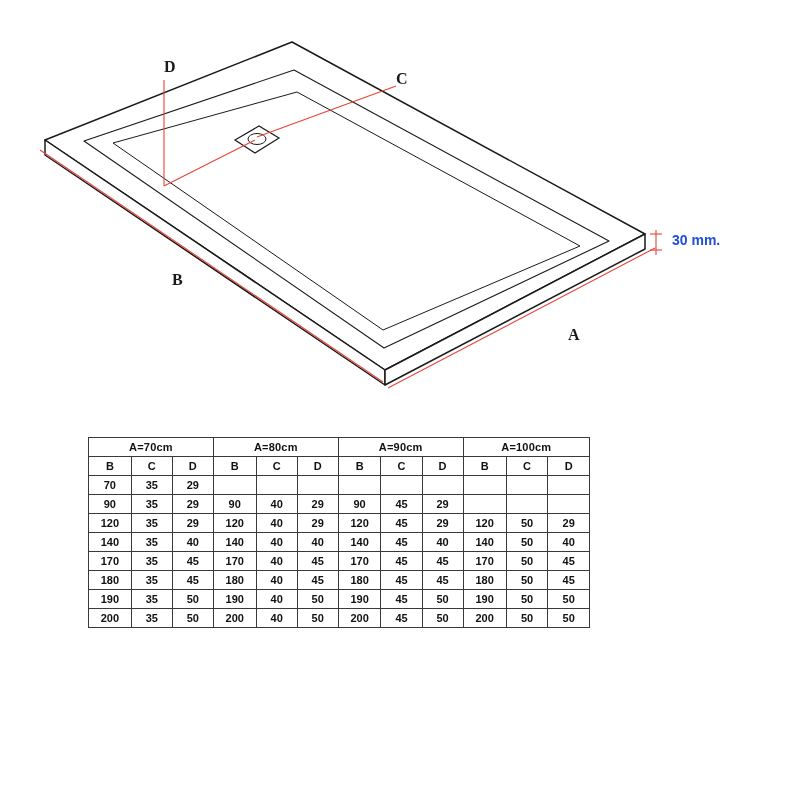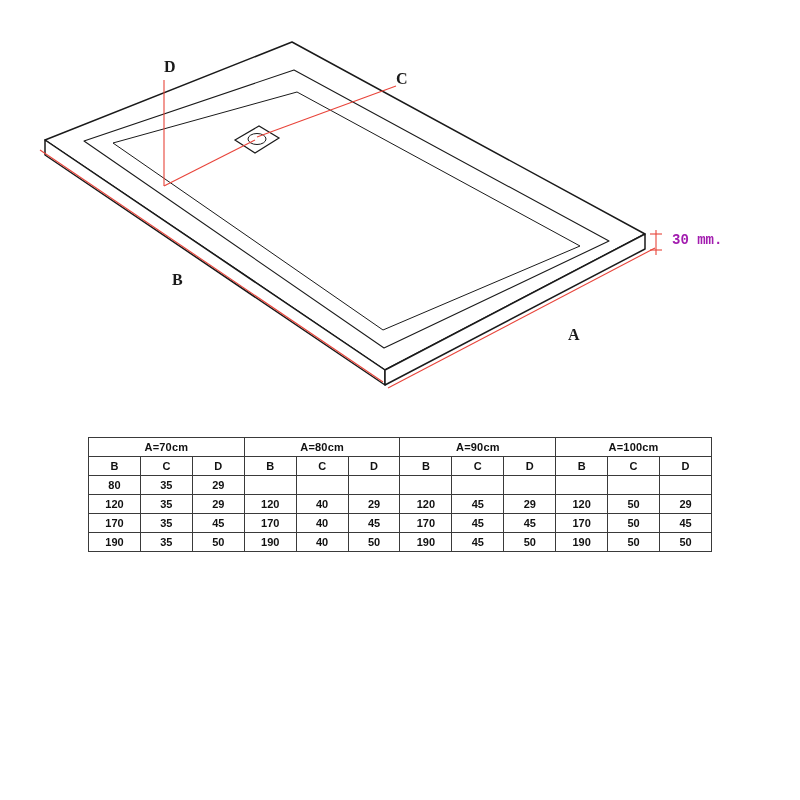--- a/index.html
+++ b/index.html
@@ -36,34 +36,34 @@
     font-size: 16px;
     font-weight: bold;
     font-family: "Liberation Serif", serif;
     color: #1a1a1a;
     white-space: nowrap;
   }
   .thick-label {
     position: absolute;
     font-size: 14px;
     font-weight: bold;
-    font-family: Liberation Mono, monospace;
-    color: #a21caf;
+    font-family: Liberation Sans, sans-serif;
+    color: #1d4ed8;
     white-space: nowrap;
   }
   
   #table-wrap {
     position: absolute;
     left: 88px;
     top: 437px;
     width: 624px;
   }
   table.spec {
     border-collapse: collapse;
-    width: 624px;
+    width: 502px;
     font-family: "Liberation Sans", sans-serif;
     font-size: 11px;
     color: #111111;
   }
   table.spec td, table.spec th {
     border: 1px solid #3a3a3a;
     height: 18px;
     text-align: center;
     vertical-align: middle;
     font-weight: bold;
@@ -162,72 +162,128 @@
           <th>B</th>
           <th>C</th>
           <th>D</th>
           <th>B</th>
           <th>C</th>
           <th>D</th>
         </tr>
       </thead>
       <tbody id="table-body">
           <tr>
-            <td class="val">80</td>
-            <td class="val">35</td>
-            <td class="val">29</td>
-            <td class="val group-sep"></td>
-            <td class="val"></td>
-            <td class="val"></td>
-            <td class="val group-sep"></td>
-            <td class="val"></td>
-            <td class="val"></td>
+            <td class="val">70</td>
+            <td class="val">35</td>
+            <td class="val">29</td>
+            <td class="val group-sep"></td>
+            <td class="val"></td>
+            <td class="val"></td>
+            <td class="val group-sep"></td>
+            <td class="val"></td>
+            <td class="val"></td>
+            <td class="val group-sep"></td>
+            <td class="val"></td>
+            <td class="val"></td>
+          </tr>
+          <tr>
+            <td class="val">90</td>
+            <td class="val">35</td>
+            <td class="val">29</td>
+            <td class="val group-sep">90</td>
+            <td class="val">40</td>
+            <td class="val">29</td>
+            <td class="val group-sep">90</td>
+            <td class="val">45</td>
+            <td class="val">29</td>
             <td class="val group-sep"></td>
             <td class="val"></td>
             <td class="val"></td>
           </tr>
           <tr>
             <td class="val">120</td>
             <td class="val">35</td>
             <td class="val">29</td>
             <td class="val group-sep">120</td>
             <td class="val">40</td>
             <td class="val">29</td>
             <td class="val group-sep">120</td>
             <td class="val">45</td>
             <td class="val">29</td>
             <td class="val group-sep">120</td>
             <td class="val">50</td>
             <td class="val">29</td>
           </tr>
           <tr>
+            <td class="val">140</td>
+            <td class="val">35</td>
+            <td class="val">40</td>
+            <td class="val group-sep">140</td>
+            <td class="val">40</td>
+            <td class="val">40</td>
+            <td class="val group-sep">140</td>
+            <td class="val">45</td>
+            <td class="val">40</td>
+            <td class="val group-sep">140</td>
+            <td class="val">50</td>
+            <td class="val">40</td>
+          </tr>
+          <tr>
             <td class="val">170</td>
             <td class="val">35</td>
             <td class="val">45</td>
             <td class="val group-sep">170</td>
             <td class="val">40</td>
             <td class="val">45</td>
             <td class="val group-sep">170</td>
             <td class="val">45</td>
             <td class="val">45</td>
             <td class="val group-sep">170</td>
             <td class="val">50</td>
             <td class="val">45</td>
           </tr>
           <tr>
+            <td class="val">180</td>
+            <td class="val">35</td>
+            <td class="val">45</td>
+            <td class="val group-sep">180</td>
+            <td class="val">40</td>
+            <td class="val">45</td>
+            <td class="val group-sep">180</td>
+            <td class="val">45</td>
+            <td class="val">45</td>
+            <td class="val group-sep">180</td>
+            <td class="val">50</td>
+            <td class="val">45</td>
+          </tr>
+          <tr>
             <td class="val">190</td>
             <td class="val">35</td>
             <td class="val">50</td>
             <td class="val group-sep">190</td>
             <td class="val">40</td>
             <td class="val">50</td>
             <td class="val group-sep">190</td>
             <td class="val">45</td>
             <td class="val">50</td>
             <td class="val group-sep">190</td>
+            <td class="val">50</td>
+            <td class="val">50</td>
+          </tr>
+          <tr>
+            <td class="val">200</td>
+            <td class="val">35</td>
+            <td class="val">50</td>
+            <td class="val group-sep">200</td>
+            <td class="val">40</td>
+            <td class="val">50</td>
+            <td class="val group-sep">200</td>
+            <td class="val">45</td>
+            <td class="val">50</td>
+            <td class="val group-sep">200</td>
             <td class="val">50</td>
             <td class="val">50</td>
           </tr>
         </tbody>
     </table>
   </div>
 
 </div>
 
 </body></html>

